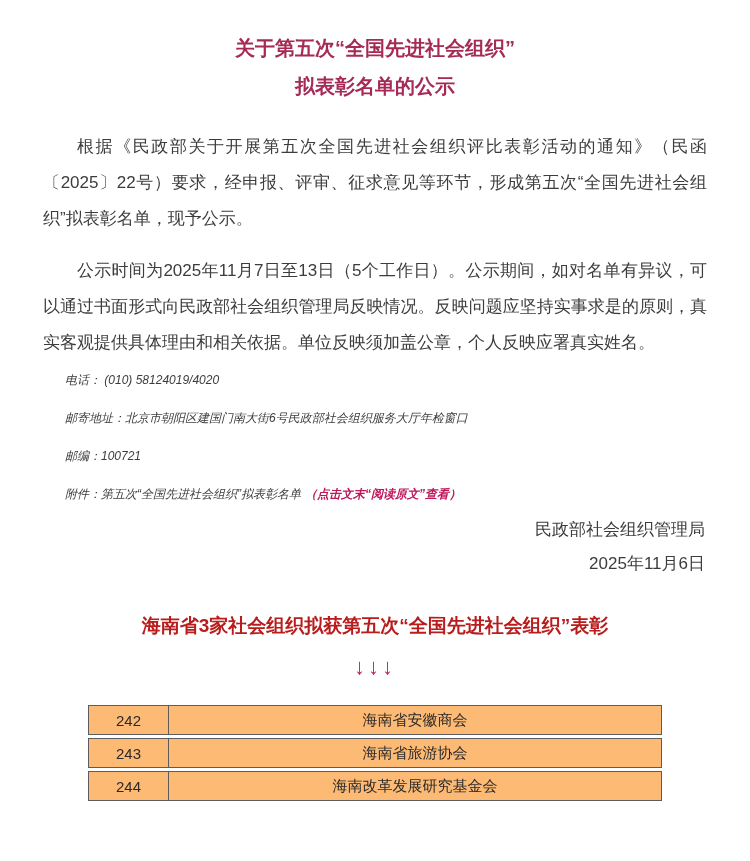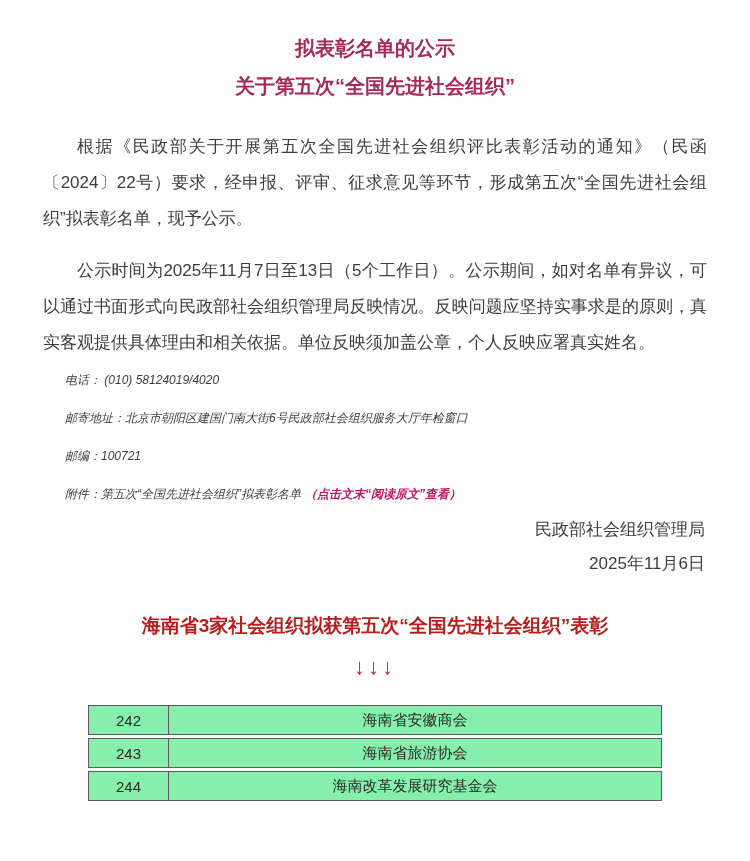--- a/index.html
+++ b/index.html
@@ -69,21 +69,21 @@
   }
   .honor-table {
     width: 574px;
     margin: 24px auto 0 auto;
   }
   .honor-row {
     display: flex;
     height: 30px;
     border: 1px solid #5c5c5c;
     margin-bottom: 3px;
-    background: #86efac;
+    background: #fdba74;
   }
   .honor-row:last-child { margin-bottom: 0; }
   .cell-no {
     width: 80px;
     border-right: 1px solid #5c5c5c;
     display: flex;
     align-items: center;
     justify-content: center;
     font-size: 15px;
     color: #2a2a2a;
@@ -96,25 +96,25 @@
     font-size: 15px;
     color: #2a2a2a;
   }
 </style>
 </head>
 <body>
 
 <div class="page">
 
   <div class="title">
+    <div>关于第五次“全国先进社会组织”</div>
     <div>拟表彰名单的公示</div>
-    <div>关于第五次“全国先进社会组织”</div>
   </div>
 
-  <p class="body-p p1">根据《民政部关于开展第五次全国先进社会组织评比表彰活动的通知》（民函〔2024〕22号）要求，经申报、评审、征求意见等环节，形成第五次“全国先进社会组织”拟表彰名单，现予公示。</p>
+  <p class="body-p p1">根据《民政部关于开展第五次全国先进社会组织评比表彰活动的通知》（民函〔2025〕22号）要求，经申报、评审、征求意见等环节，形成第五次“全国先进社会组织”拟表彰名单，现予公示。</p>
 
   <p class="body-p p2">公示时间为2025年11月7日至13日（5个工作日）。公示期间，如对名单有异议，可以通过书面形式向民政部社会组织管理局反映情况。反映问题应坚持实事求是的原则，真实客观提供具体理由和相关依据。单位反映须加盖公章，个人反映应署真实姓名。</p>
 
   <div class="contact-block">
     <div class="contact-line">电话： (010) 58124019/4020</div>
     <div class="contact-line">邮寄地址：北京市朝阳区建国门南大街6号民政部社会组织服务大厅年检窗口</div>
     <div class="contact-line">邮编：100721</div>
     <div class="contact-line">
       <span>附件：第五次“全国先进社会组织”拟表彰名单</span><span class="link-hint">（点击文末“阅读原文”查看）</span>
     </div>

